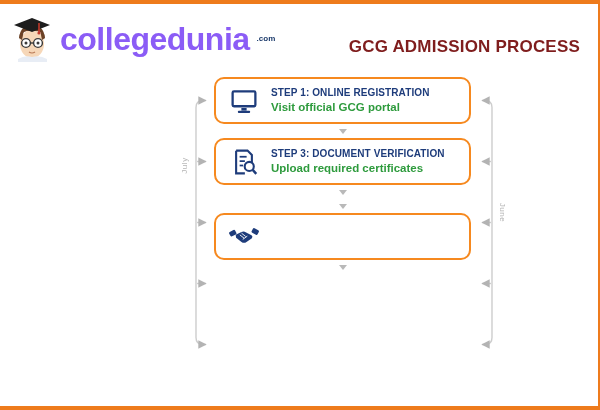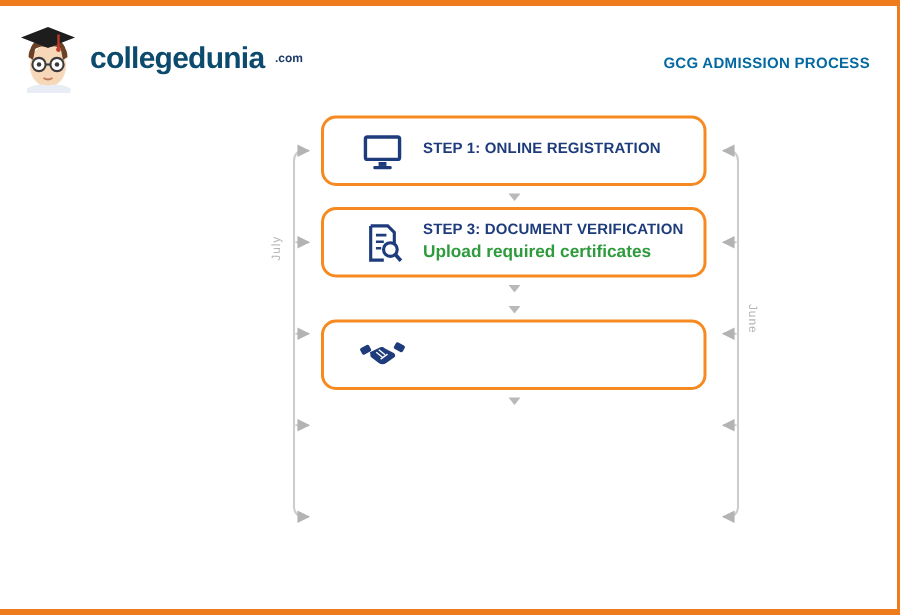--- a/index.html
+++ b/index.html
@@ -2,27 +2,27 @@
 <html><head>
 <meta charset="utf-8">
 <style>
   html,body{margin:0;padding:0;}
   body{font-family:"Liberation Sans",sans-serif;background:#fff;}
   .frame{position:relative;width:600px;height:410px;box-sizing:border-box;background:#ffffff;
          border-top:4px solid #EE7B1C;border-bottom:4px solid #EE7B1C;border-right:2px solid #EE7B1C;overflow:hidden;}
   
   .logo{position:absolute;left:12px;top:12px;display:flex;align-items:center;gap:6px;}
   .mascot{width:42px;height:46px;}
-  .wordmark{font-size:20px;font-weight:bold;color:#0c4a6e;letter-spacing:-0.5px;line-height:1;}
+  .wordmark{font-size:32px;font-weight:bold;color:#8b5cf6;letter-spacing:-0.5px;line-height:1;}
   .tld{font-size:8px;font-weight:bold;color:#1B3A6B;align-self:flex-end;margin-left:1px;margin-bottom:19px;}
-  .page-title{position:absolute;right:18px;top:33px;font-size:10px;font-weight:bold;color:#0369a1;letter-spacing:0.2px;}
+  .page-title{position:absolute;right:18px;top:33px;font-size:17px;font-weight:bold;color:#7f1d1d;letter-spacing:0.2px;}
   
   .steps{position:absolute;left:214px;top:73px;width:257px;display:flex;flex-direction:column;}
   .step-box{box-sizing:border-box;height:47px;background:#fff;border:2px solid #F6891F;border-radius:10px;
-            display:flex;align-items:center;padding-left:24px;gap:12px;}
+            display:flex;align-items:center;padding-left:13px;gap:12px;}
   .step-icon{width:30px;height:30px;flex:0 0 30px;display:flex;align-items:center;justify-content:center;}
   .step-text{display:flex;flex-direction:column;justify-content:center;line-height:1.25;}
   .step-title{font-size:10px;font-weight:bold;color:#1E3C7B;letter-spacing:0.1px;}
   .step-sub{font-size:11.5px;font-weight:bold;color:#2E9B3D;}
   .gap-row{height:14px;display:flex;align-items:center;justify-content:center;}
   .down-arrow{width:0;height:0;border-left:4px solid transparent;border-right:4px solid transparent;border-top:5px solid #b9b9b9;}
   
   .connectors{position:absolute;left:0;top:0;width:600px;height:410px;pointer-events:none;}
   
   .month{position:absolute;font-size:8px;color:#B5B5B5;letter-spacing:0.6px;width:40px;text-align:center;}
@@ -87,20 +87,21 @@
     <div class="step-box">
       <span class="step-icon">
         <svg viewBox="0 0 32 32" width="30" height="28" xmlns="http://www.w3.org/2000/svg">
           <rect x="3" y="5" width="26" height="17" rx="1.5" fill="none" stroke="#1E3C7B" stroke-width="2.6"></rect>
           <rect x="13" y="24" width="6" height="3" fill="#1E3C7B"></rect>
           <rect x="9" y="27" width="14" height="2.6" rx="1" fill="#1E3C7B"></rect>
         </svg>
       </span>
       <span class="step-text">
         <span class="step-title">STEP 1: ONLINE REGISTRATION</span>
+        <span class="step-sub">Visit official GCG portal</span>
       </span>
     </div>
 
     <div class="gap-row">
         <span class="down-arrow"></span>
       </div>
 
     <div class="step-box">
       <span class="step-icon">
         <svg viewBox="0 0 32 32" width="28" height="28" xmlns="http://www.w3.org/2000/svg">

